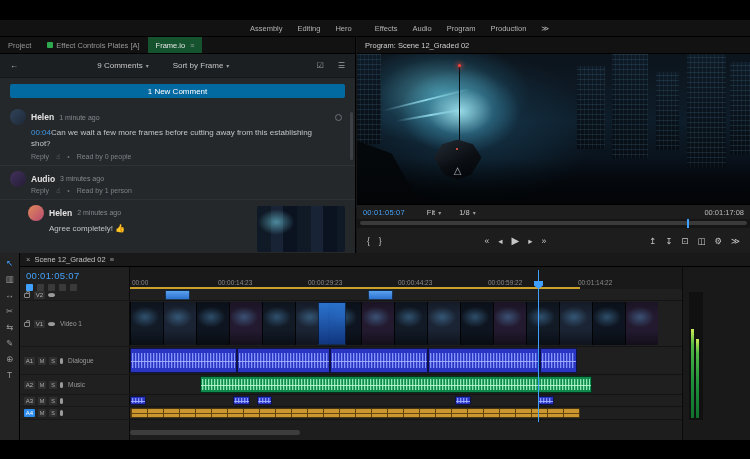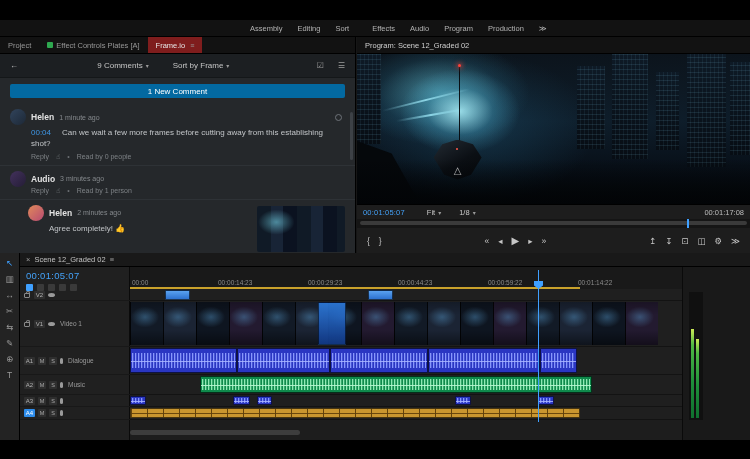--- a/index.html
+++ b/index.html
@@ -12,21 +12,21 @@
 .menubar{position:absolute;left:0;top:20px;width:750px;height:17px;background:#121212;
   display:flex;align-items:center;gap:15px;padding-left:250px;font-size:7.5px;color:#b2b2b2;
   border-bottom:1px solid #000;}
 .mtab{cursor:default;white-space:nowrap;}
 .mtab.gap{margin-left:8px;}
 
 
 .ltabs{position:absolute;left:0;top:37px;width:356px;height:17px;background:#121212;display:flex;
   font-size:7.5px;color:#979797;border-right:1px solid #000;border-bottom:1px solid #000;}
 .ltab{display:flex;align-items:center;gap:3px;padding:0 8px;white-space:nowrap;}
-.ltab.active{background:#7f1d1d;color:#e6e6e6;}
+.ltab.active{background:#14532d;color:#e6e6e6;}
 .sq{width:6px;height:6px;border-radius:1px;display:inline-block;}
 .pm{color:#9a9a9a;font-size:7px;margin-left:2px;}
 
 
 .cpanel{position:absolute;left:0;top:54px;width:356px;height:199px;background:#25282b;
   border-right:1px solid #000;overflow:hidden;}
 .c-toolbar{height:24px;background:#1c1f22;border-bottom:1px solid #141719;display:flex;
   align-items:center;font-size:8px;color:#c5c5c5;padding:0 10px;gap:6px;}
 .c-toolbar .grow{flex:1;}
 .ddl{display:flex;align-items:center;gap:3px;white-space:nowrap;}
@@ -38,21 +38,21 @@
 .comment.nested{padding-left:28px;border-bottom:none;}
 .c-head{display:flex;align-items:center;gap:5px;}
 .avatar{width:16px;height:16px;border-radius:50%;flex:0 0 16px;}
 .av-frank{background:linear-gradient(135deg,#31445c,#1d2836);}
 .av-jeff{background:linear-gradient(135deg,#43315c,#241d36);}
 .av-helen{background:linear-gradient(135deg,#e08a5a,#b84a72);}
 .c-name{font-size:8.5px;font-weight:bold;color:#e2e2e2;}
 .c-age{font-size:7px;color:#84888c;}
 .c-body{margin:3px 0 3px 21px;font-size:8px;line-height:1.35;color:#c2c5c8;max-width:300px;}
 .comment.nested .c-body{max-width:170px;}
-.tc-link{color:#3f97e6;margin-right:11px;}
+.tc-link{color:#3f97e6;margin-right:0;}
 .c-actions{margin-left:21px;font-size:7px;color:#7e8286;display:flex;align-items:center;gap:7px;}
 .likeic{font-size:7px;color:#7e8286;}
 .dot{color:#6a6e72;}
 .ring{position:absolute;right:13px;top:10px;width:7px;height:7px;border:1.5px solid #6d7278;border-radius:50%;}
 .c-thumb{position:absolute;right:10px;top:6px;width:88px;height:46px;border-radius:2px;overflow:hidden;
   background:
    radial-gradient(26px 18px at 22% 35%,rgba(120,220,240,.55),transparent 70%),
    repeating-linear-gradient(90deg,#101a26 0 14px,#182436 14px 26px,#0b1220 26px 40px),
    #0c141e;}
 .cscroll{position:absolute;right:2px;top:58px;width:3px;height:48px;background:#4a4f54;border-radius:2px;opacity:.65;}
@@ -166,21 +166,21 @@
 </style>
 </head>
 <body>
 
 <div class="app">
   <div class="window"></div>
 
   <div class="menubar">
     <span class="mtab">Assembly</span>
     <span class="mtab">Editing</span>
-    <span class="mtab">Sort</span>
+    <span class="mtab">Hero</span>
     <span class="mtab gap">Effects</span>
     <span class="mtab">Audio</span>
     <span class="mtab">Program</span>
     <span class="mtab">Production</span>
     <span class="mtab">≫</span>
   </div>
 
   <div class="ltabs">
     <div class="ltab">
       <span>Project</span>

